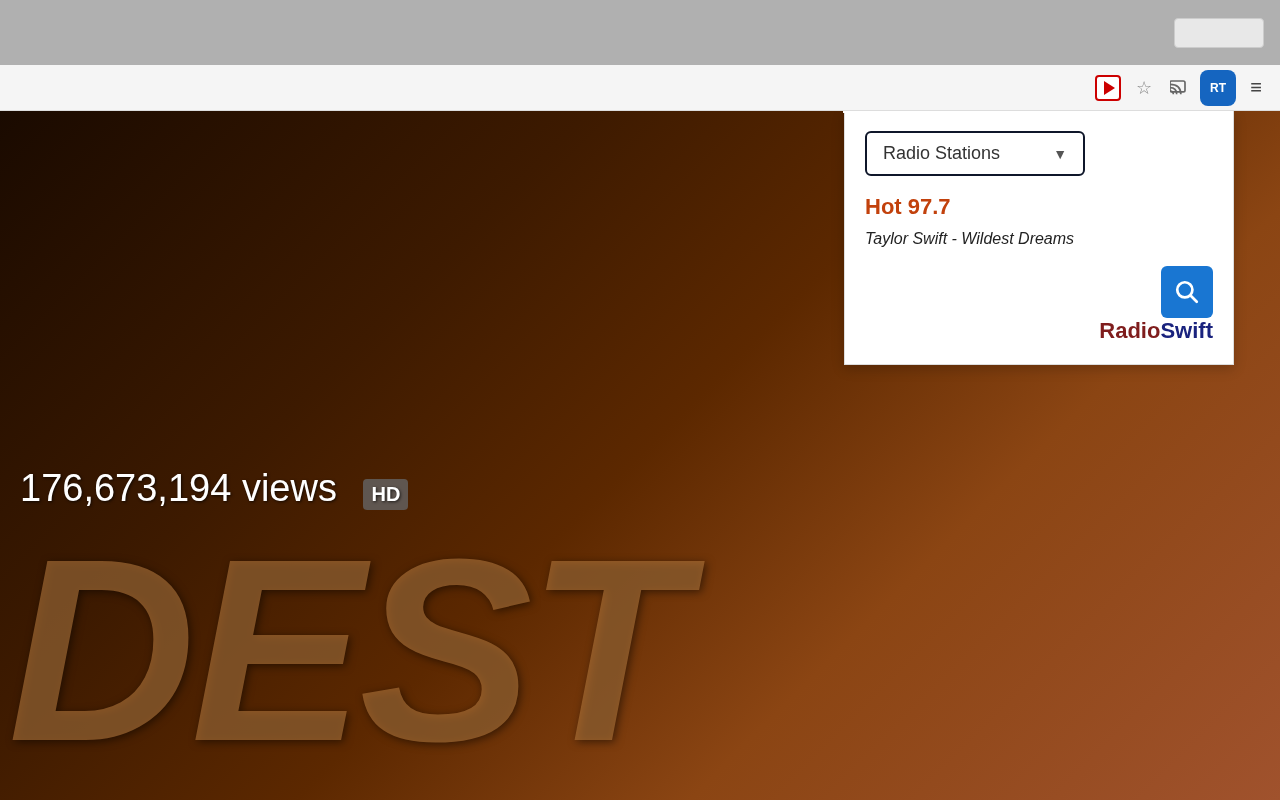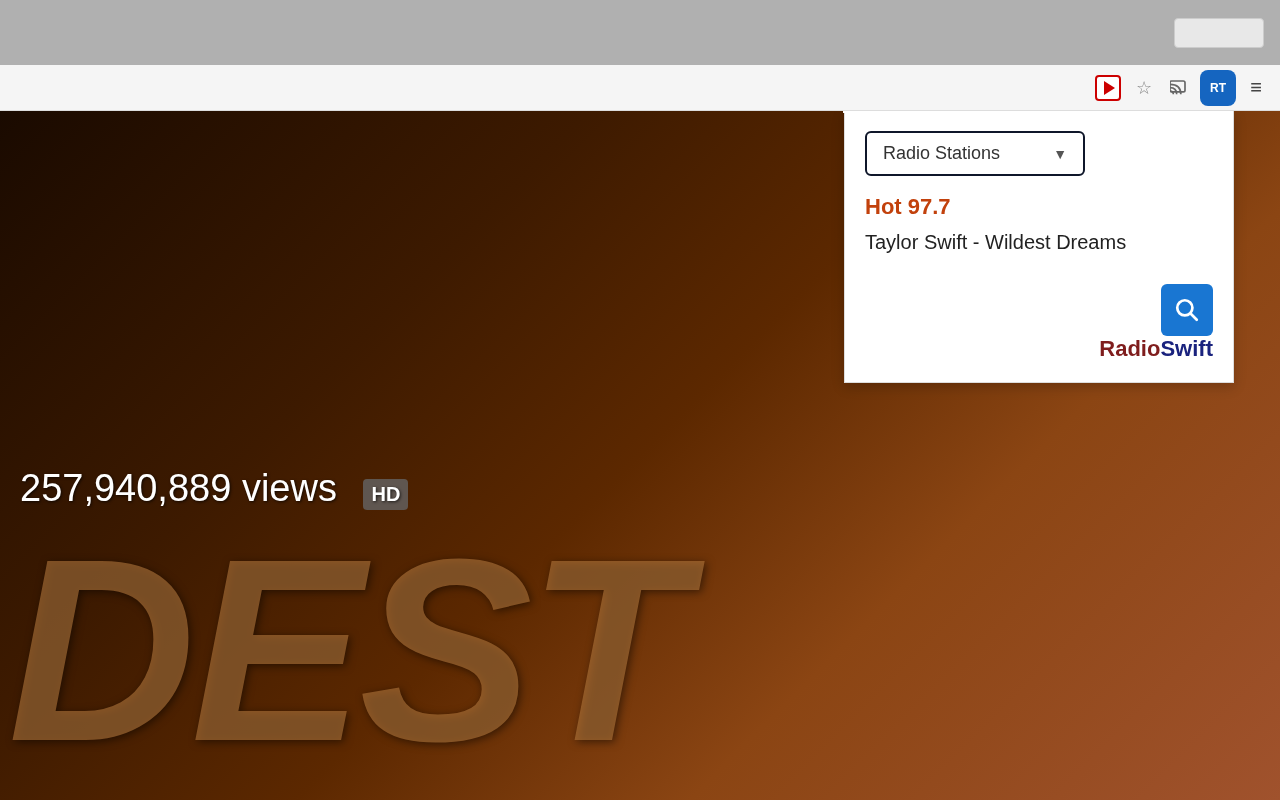--- a/index.html
+++ b/index.html
@@ -204,24 +204,25 @@
     .station-name {
       font-size: 22px;
       font-weight: bold;
       color: #c2410c;
       margin-top: 18px;
       margin-bottom: 8px;
     }
 
     
     .song-title {
-      font-size: 20px;
+      font-size: 16px;
+      font-style: italic;
       color: #222;
       line-height: 1.4;
-      margin-bottom: 28px;
+      margin-bottom: 16px;
     }
 
     
     .search-btn {
       float: right;
       width: 52px;
       height: 52px;
       background: #1976d2;
       border: none;
       border-radius: 6px;
@@ -292,21 +293,21 @@
 <div class="main-content">
 
   <div class="video-bg">
 
     <div class="video-big-text">
       <span class="video-big-letters">DEST</span>
     </div>
   </div>
 
   <div class="video-text-views" style="bottom: 290px; font-size: 38px;">
-    <span>257,940,889 views</span>
+    <span>176,673,194 views</span>
     <span class="hd-badge">HD</span>
   </div>
 
   <div class="popup-panel">
 
     <button class="radio-dropdown-btn">
       <span>Radio Stations</span>
       <span class="chevron">▼</span>
     </button>
 

